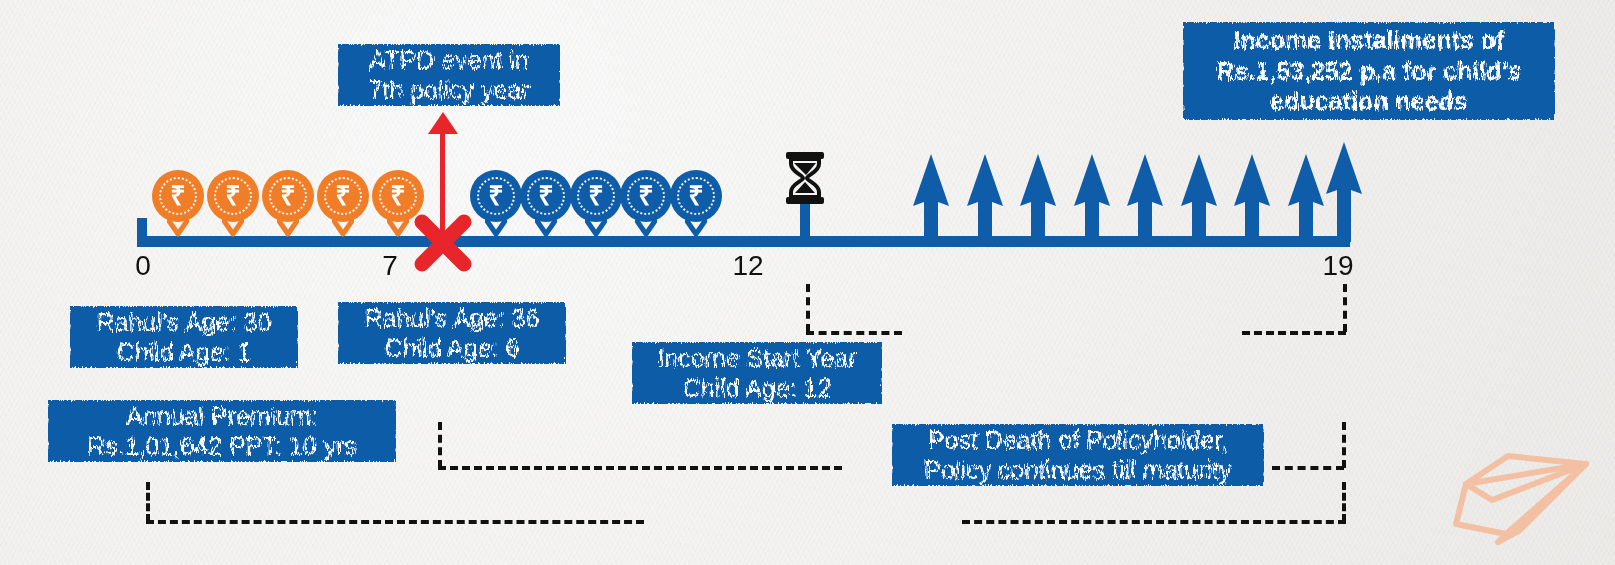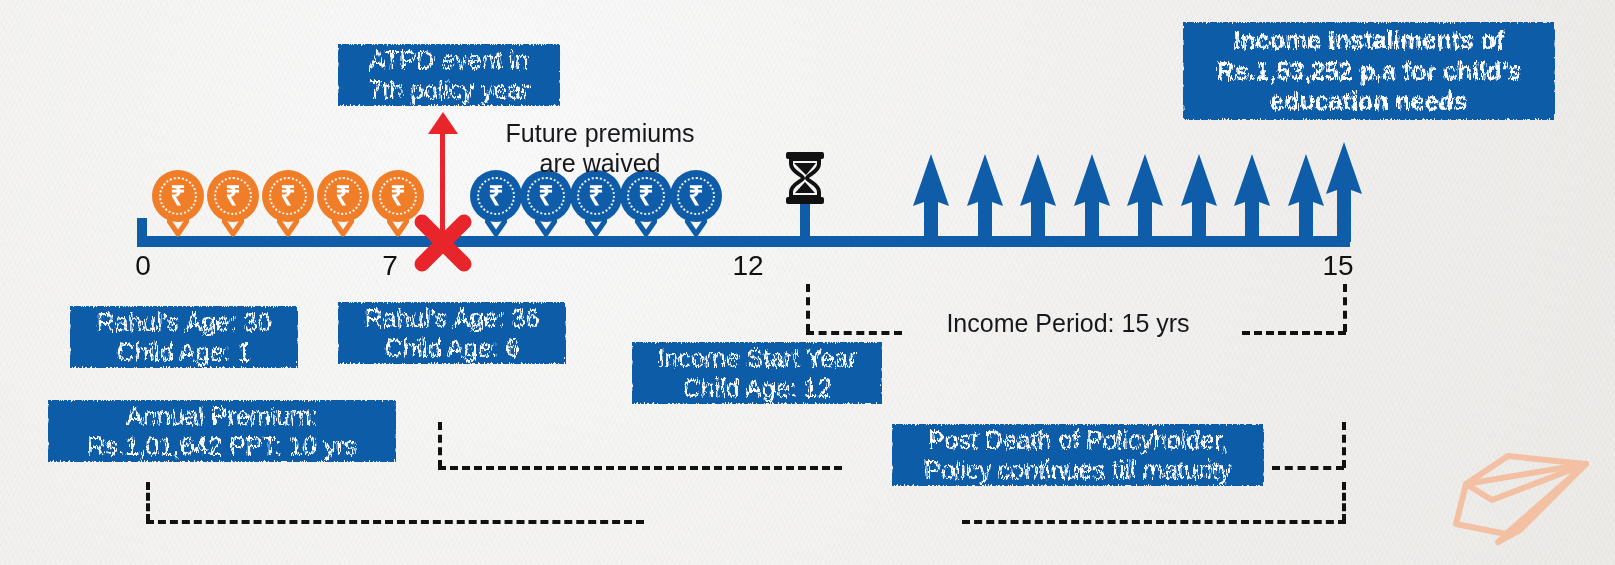--- a/index.html
+++ b/index.html
@@ -108,21 +108,21 @@
 <div id="stage">
 
   <div id="axis" class="abs"></div>
   <div class="axcap" style="left:137px;top:218px;height:22px;"></div>
   <div class="axcap" style="left:1340px;top:218px;height:22px;"></div>
   <div class="axcap" style="left:800px;top:196px;height:44px;"></div>
 
   <div class="tick" style="left:143px;top:250px;">0</div>
   <div class="tick" style="left:390px;top:250px;">7</div>
   <div class="tick" style="left:748px;top:250px;">12</div>
-  <div class="tick" style="left:1338px;top:250px;">15</div>
+  <div class="tick" style="left:1338px;top:250px;">19</div>
 
   <div id="orange-coins">
       <div class="coin orange" style="left:155px;top:173px;">
         <div class="ring"></div>
         <span>₹</span>
       </div>
       <div class="abs" style="left:155px;top:173px;width:46px;height:70px;">
         <svg class="chev" style="left:12px;top:44px;" width="22" height="22" viewBox="0 0 22 22">
           <polyline points="2,4 11,17 20,4" fill="none" stroke="#f07d28" stroke-width="5" stroke-linecap="round" stroke-linejoin="round"></polyline>
         </svg>
@@ -206,22 +206,20 @@
         <div class="ring"></div>
         <span>₹</span>
       </div>
       <div class="abs" style="left:673px;top:173px;width:46px;height:70px;">
         <svg class="chev" style="left:12px;top:44px;" width="22" height="22" viewBox="0 0 22 22">
           <polyline points="2,4 11,17 20,4" fill="none" stroke="#0f5ca8" stroke-width="5" stroke-linecap="round" stroke-linejoin="round"></polyline>
         </svg>
       </div>
     </div>
 
-  <div class="plaintext" style="left:505px;top:118px;width:190px;">Future premiums
-are waived</div>
 
   <div class="abs" style="left:440px;top:120px;width:5px;height:120px;background:#e8252a;"></div>
   <svg class="abs" style="left:428px;top:112px;" width="30" height="24">
     <polygon points="15,0 30,22 0,22" fill="#e8252a"></polygon>
   </svg>
   <svg class="abs" style="left:412px;top:212px;" width="62" height="62">
     <line x1="10" y1="10" x2="52" y2="52" stroke="#e8252a" stroke-width="15" stroke-linecap="round"></line>
     <line x1="52" y1="10" x2="10" y2="52" stroke="#e8252a" stroke-width="15" stroke-linecap="round"></line>
   </svg>
 
@@ -278,21 +276,20 @@
 
   <div class="brush b-reg" style="left:632px;top:342px;width:250px;height:62px;">Income Start Year
 Child Age: 12</div>
 
   <div class="brush b-reg" style="left:48px;top:400px;width:348px;height:62px;">Annual Premium:
 Rs.1,01,642 PPT: 10 yrs</div>
 
   <div class="brush b-reg" style="left:892px;top:424px;width:372px;height:62px;">Post Death of Policyholder,
 Policy continues till maturity</div>
 
-  <div class="plaintext" style="left:938px;top:308px;width:260px;">Income Period: 15 yrs</div>
 
   <div class="dash-v" style="left:806px;top:284px;height:48px;"></div>
   <div class="dash-h" style="left:806px;top:331px;width:96px;"></div>
   <div class="dash-h" style="left:1242px;top:331px;width:104px;"></div>
   <div class="dash-v" style="left:1343px;top:284px;height:48px;"></div>
 
   <div class="dash-v" style="left:438px;top:422px;height:46px;"></div>
   <div class="dash-h" style="left:438px;top:466px;width:404px;"></div>
   <div class="dash-h" style="left:1272px;top:466px;width:72px;"></div>
   <div class="dash-v" style="left:1342px;top:422px;height:46px;"></div>

